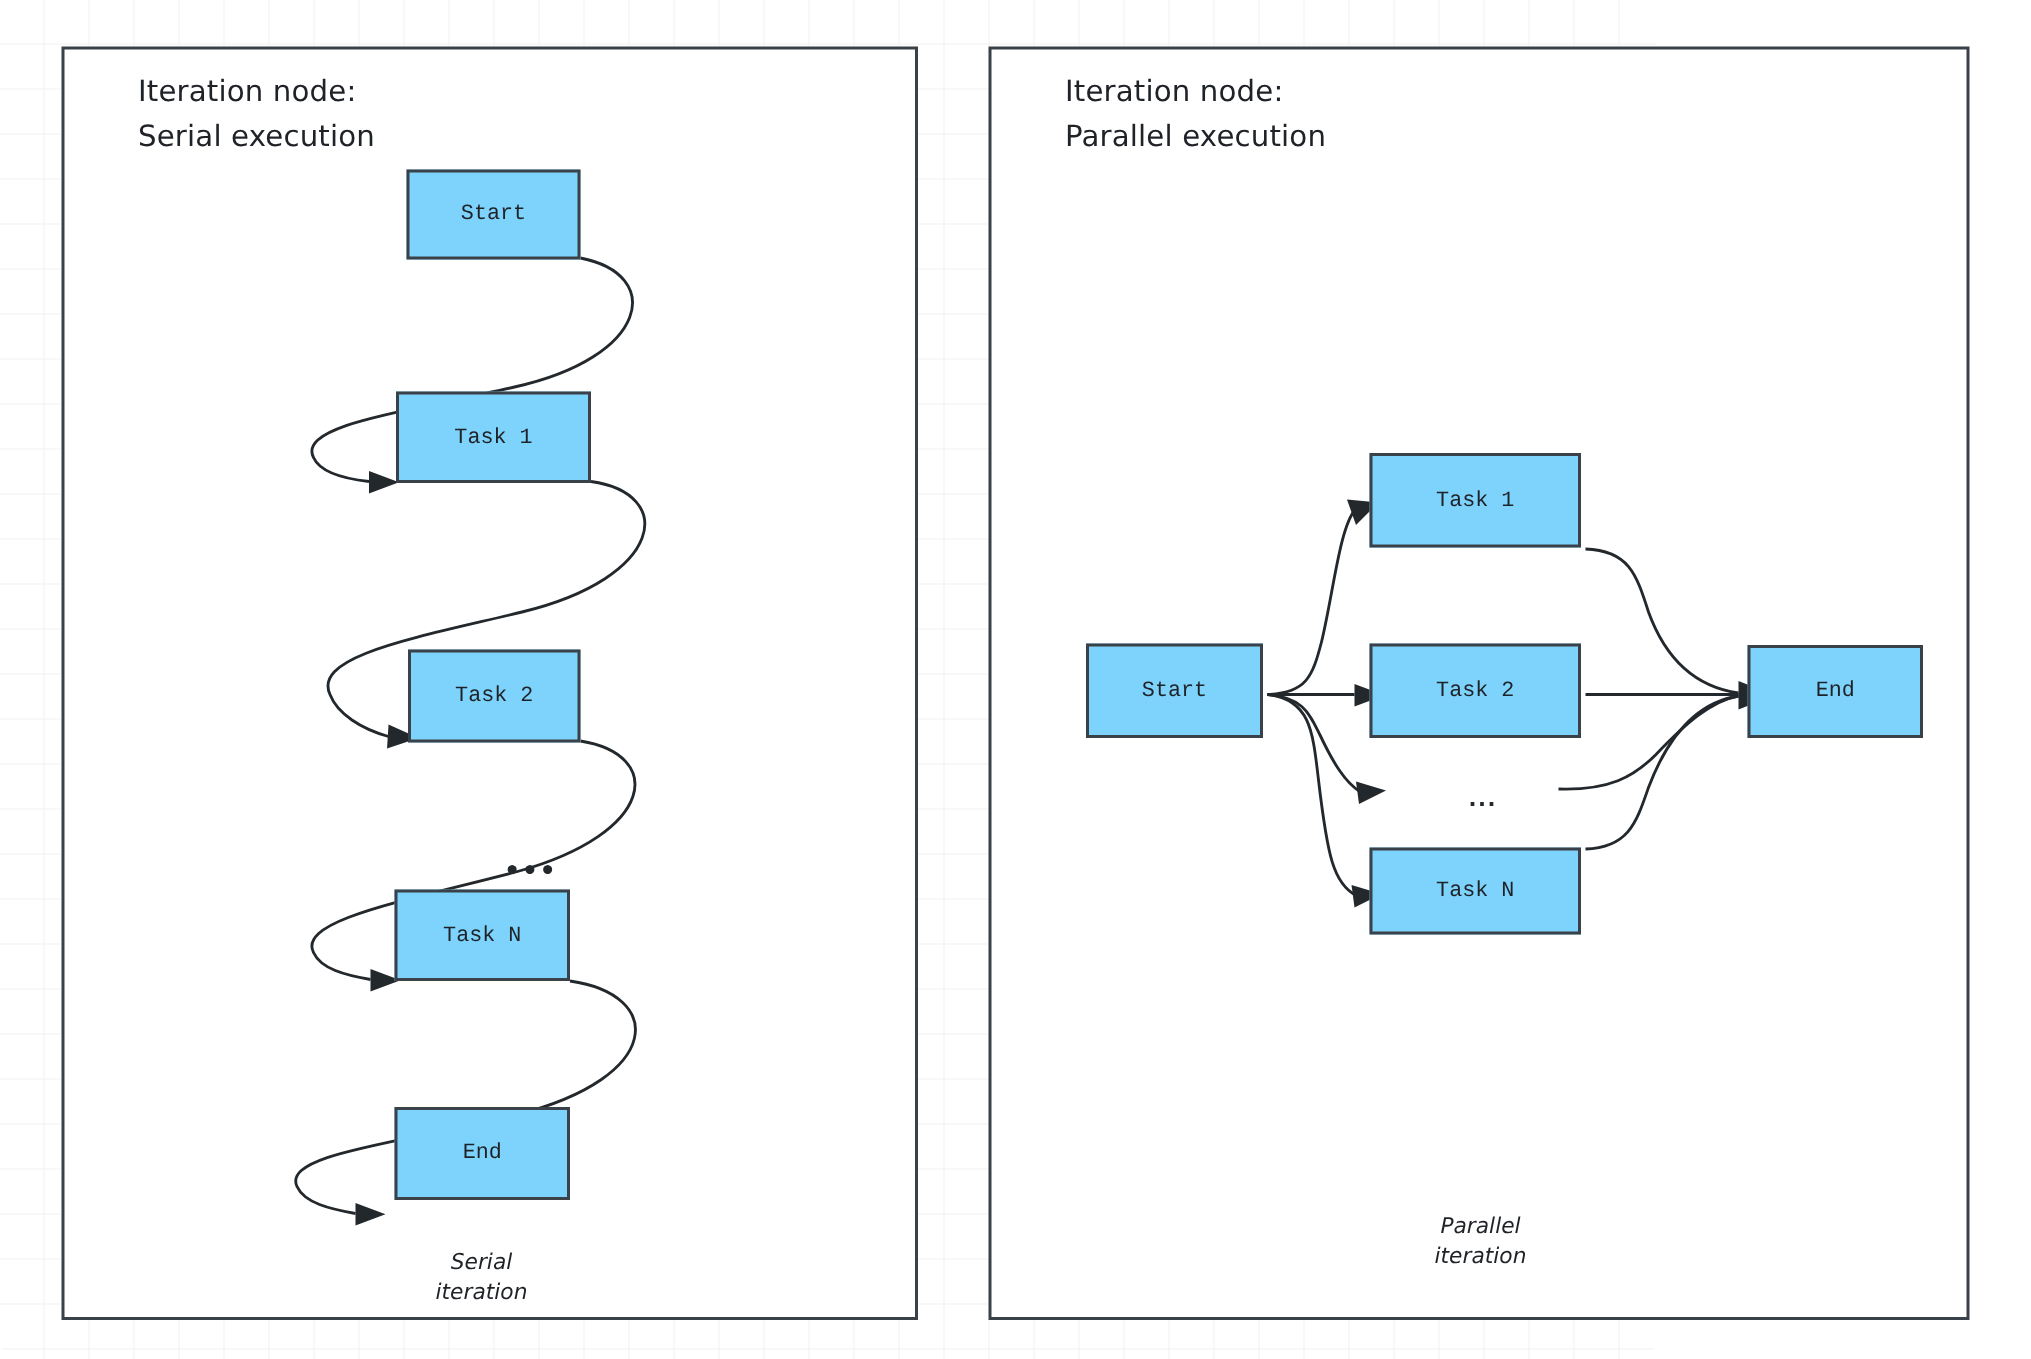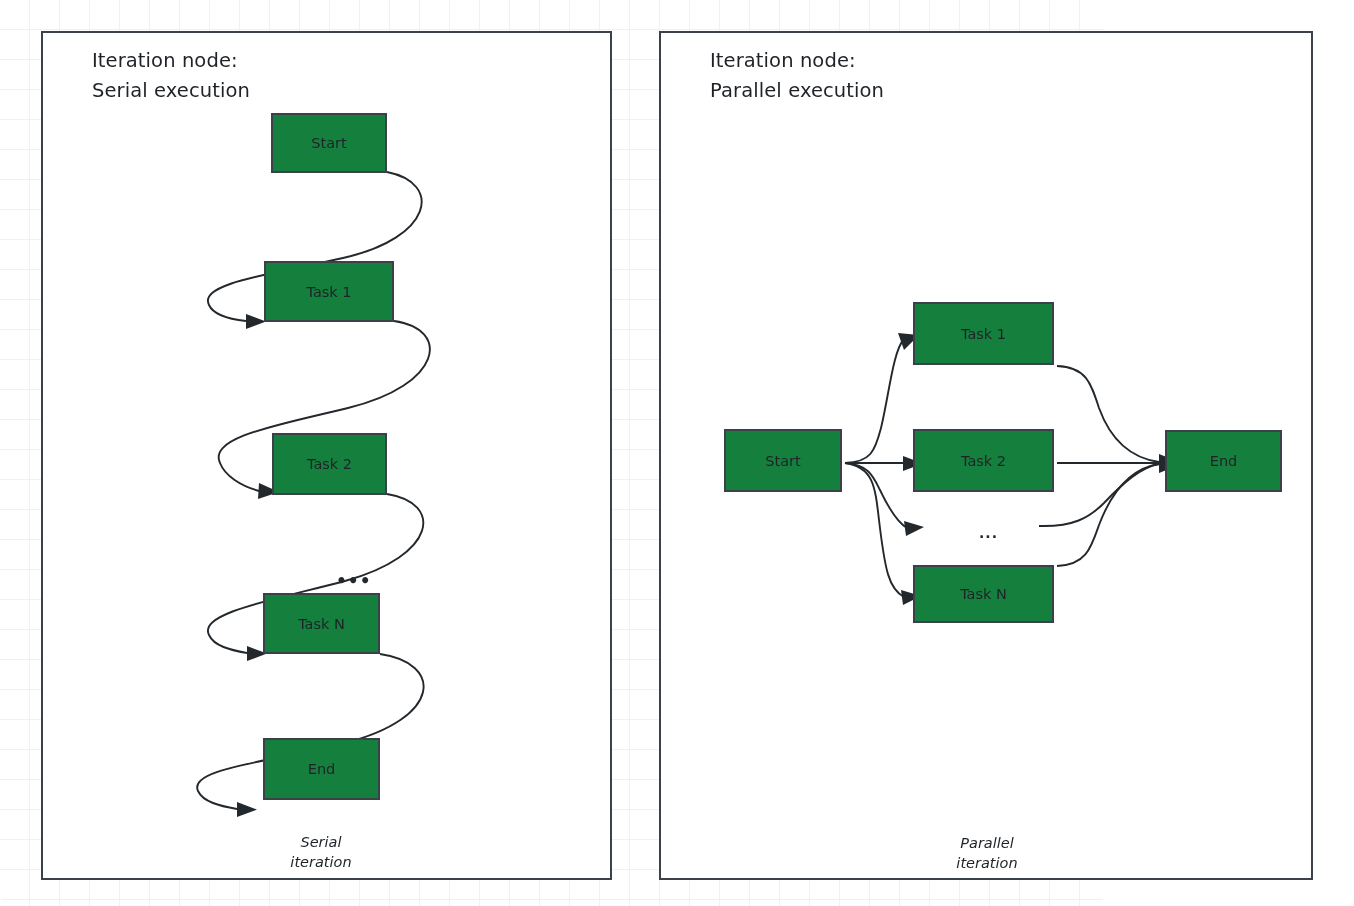--- a/index.html
+++ b/index.html
@@ -40,29 +40,30 @@
     color: #1f2328;
     line-height: 1.55;
     white-space: pre;
     letter-spacing: 0.1px;
   }
   #title-serial   { left: 49px;  top: 13px; }
   #title-parallel { left: 49px;  top: 13px; }
 
   .node {
     position: absolute;
-    background: #15803d;
+    background: #7dd3fc;
     border: 2px solid #3b4148;
     box-sizing: border-box;
     display: flex;
     align-items: center;
     justify-content: center;
     font-size: 14.5px;
     color: #1f2328;
     z-index: 3;
+    font-family: Liberation Mono, monospace;
   }
 
   .ellipsis-mark {
     position: absolute;
     font-size: 17px;
     font-weight: bold;
     color: #23282d;
     letter-spacing: 1px;
     line-height: 1;
     z-index: 3;
@@ -189,17 +190,17 @@
     <div class="ellipsis-mark" style="left:318px; top:493px; font-size:14px; font-weight:bold;"><span>...</span></div>
 
     <div class="node" style="left:252px; top:532px; width:141px; height:58px;">
       <span>Task N</span>
     </div>
 
     <div class="node" style="left:504px; top:397px; width:117px; height:62px;">
       <span>End</span>
     </div>
 
-    <div class="caption" style="left:256px; top:801px; width:140px;"><span>Parallel
+    <div class="caption" style="left:256px; top:776px; width:140px;"><span>Parallel
 iteration</span></div>
   </div>
 
 </div>
 
 </body></html>

